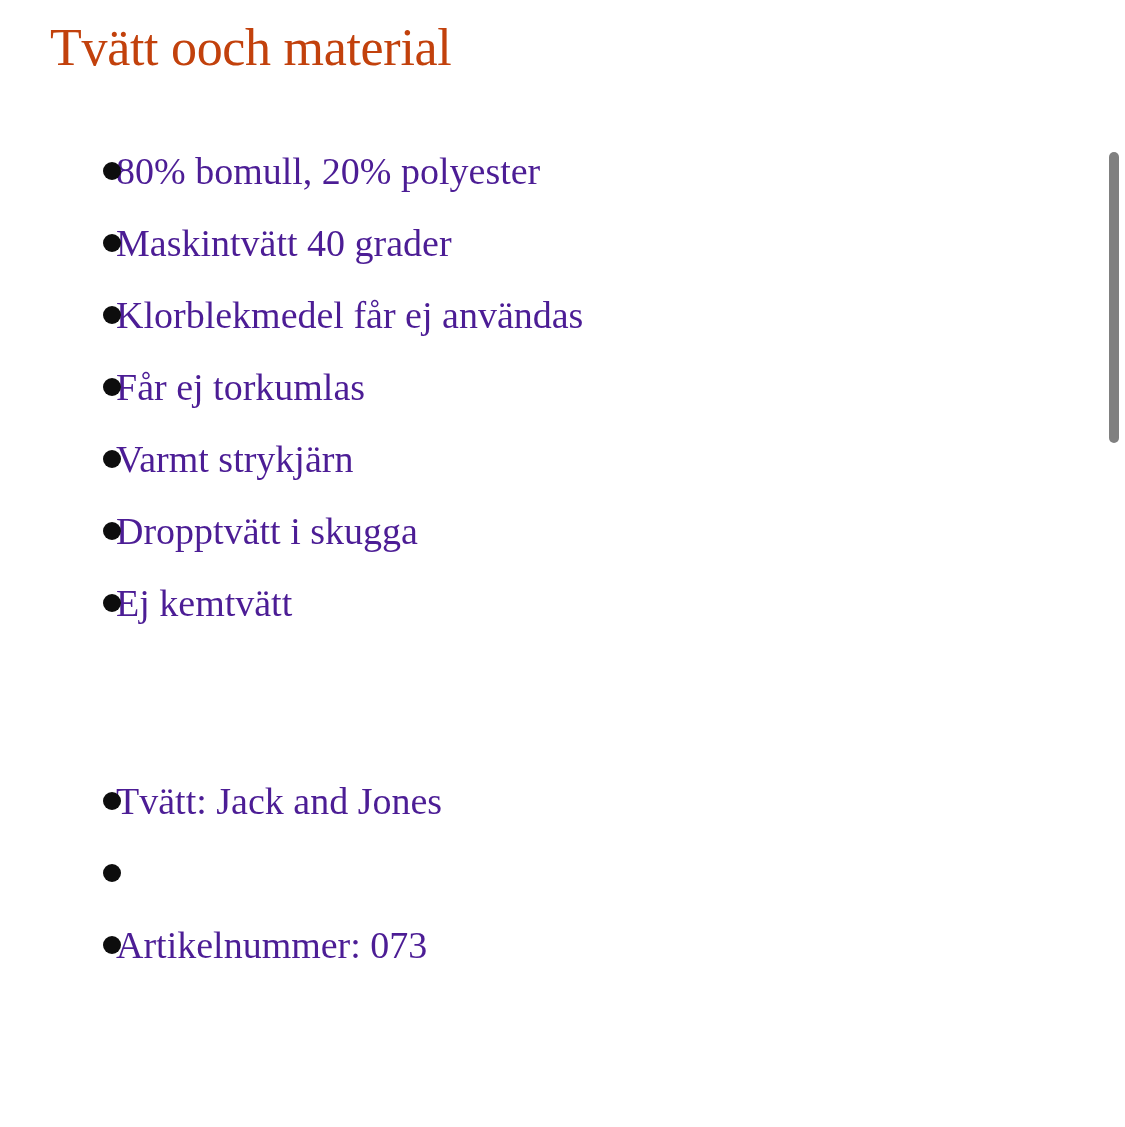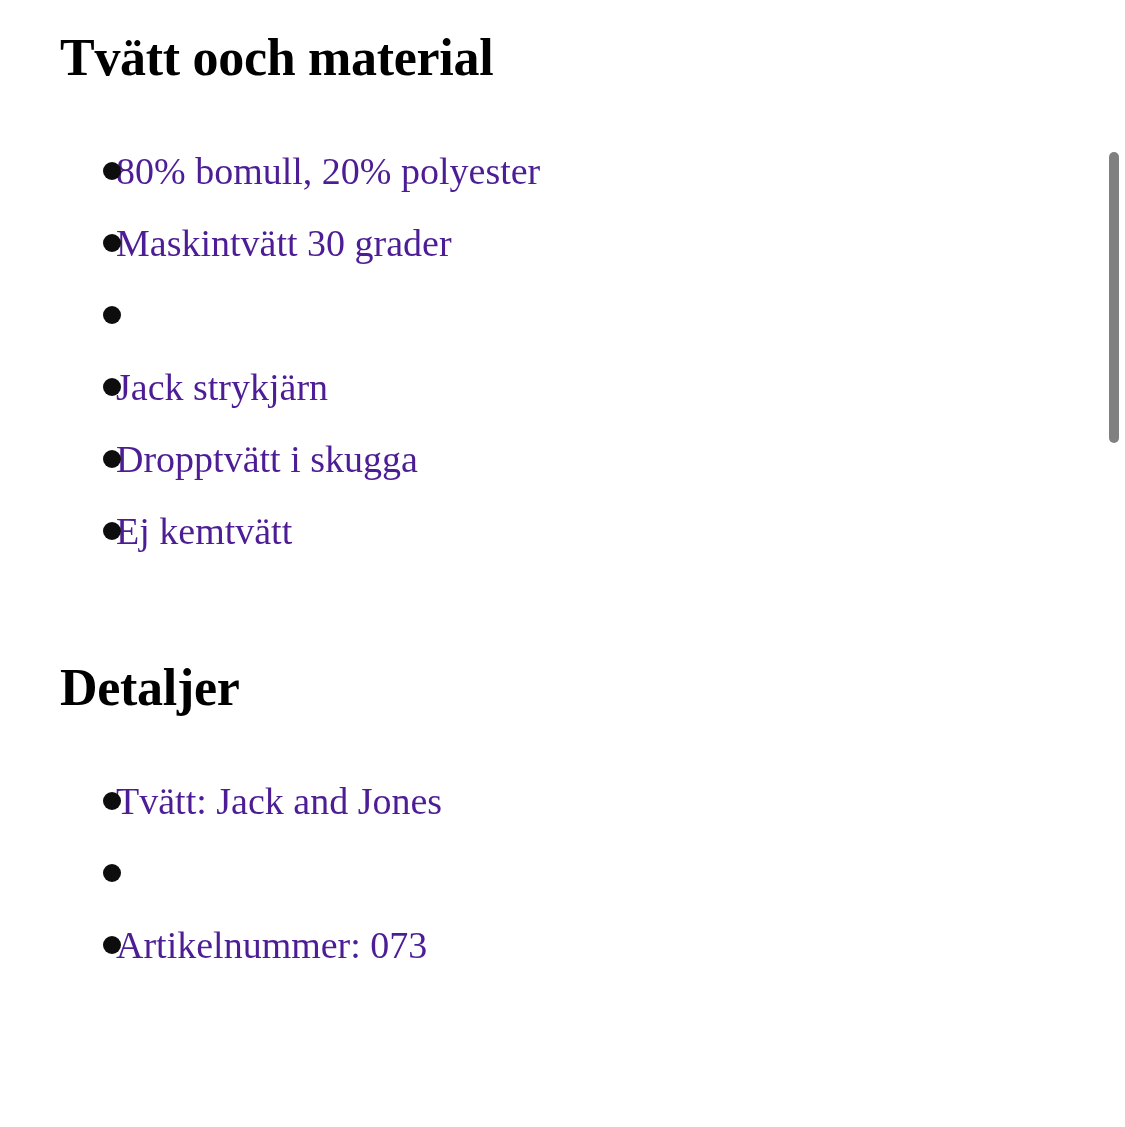--- a/index.html
+++ b/index.html
@@ -21,28 +21,28 @@
   .page {
     position: absolute;
     left: 0;
     top: 0;
     width: 1125px;
     height: 1127px;
     box-sizing: border-box;
   }
 
   .section-heading {
-    margin: 14px;
+    margin: 4px;
     padding: 0;
     font-family: "Liberation Serif", "DejaVu Serif", serif;
-    font-weight: bold;
+    font-weight: normal;
     font-size: 52px;
     line-height: 1.08;
     letter-spacing: -0.3px;
-    color: #000000;
+    color: #c2410c;
   }
 
   #heading-wash {
     position: absolute;
     left: 46px;
     top: 16px;
   }
 
   #heading-details {
     position: absolute;
@@ -112,40 +112,44 @@
 
   <h2 class="section-heading" id="heading-wash">Tvätt ooch material</h2>
 
   <ul class="bullet-list" id="list-wash">
     <li class="bullet-item">
       <span class="bullet-marker"></span>
       <span class="bullet-text">80% bomull, 20% polyester</span>
     </li>
     <li class="bullet-item">
       <span class="bullet-marker"></span>
-      <span class="bullet-text">Maskintvätt 30 grader</span>
+      <span class="bullet-text">Maskintvätt 40 grader</span>
     </li>
     <li class="bullet-item">
       <span class="bullet-marker"></span>
+      <span class="bullet-text">Klorblekmedel får ej användas</span>
     </li>
     <li class="bullet-item">
       <span class="bullet-marker"></span>
-      <span class="bullet-text">Jack strykjärn</span>
+      <span class="bullet-text">Får ej torkumlas</span>
+    </li>
+    <li class="bullet-item">
+      <span class="bullet-marker"></span>
+      <span class="bullet-text">Varmt strykjärn</span>
     </li>
     <li class="bullet-item">
       <span class="bullet-marker"></span>
       <span class="bullet-text">Dropptvätt i skugga</span>
     </li>
     <li class="bullet-item">
       <span class="bullet-marker"></span>
       <span class="bullet-text">Ej kemtvätt</span>
     </li>
   </ul>
 
-  <h2 class="section-heading" id="heading-details">Detaljer</h2>
 
   <ul class="bullet-list" id="list-details">
     <li class="bullet-item">
       <span class="bullet-marker"></span>
       <span class="bullet-text">Tvätt: Jack and Jones</span>
     </li>
     <li class="bullet-item">
       <span class="bullet-marker"></span>
     </li>
     <li class="bullet-item">

